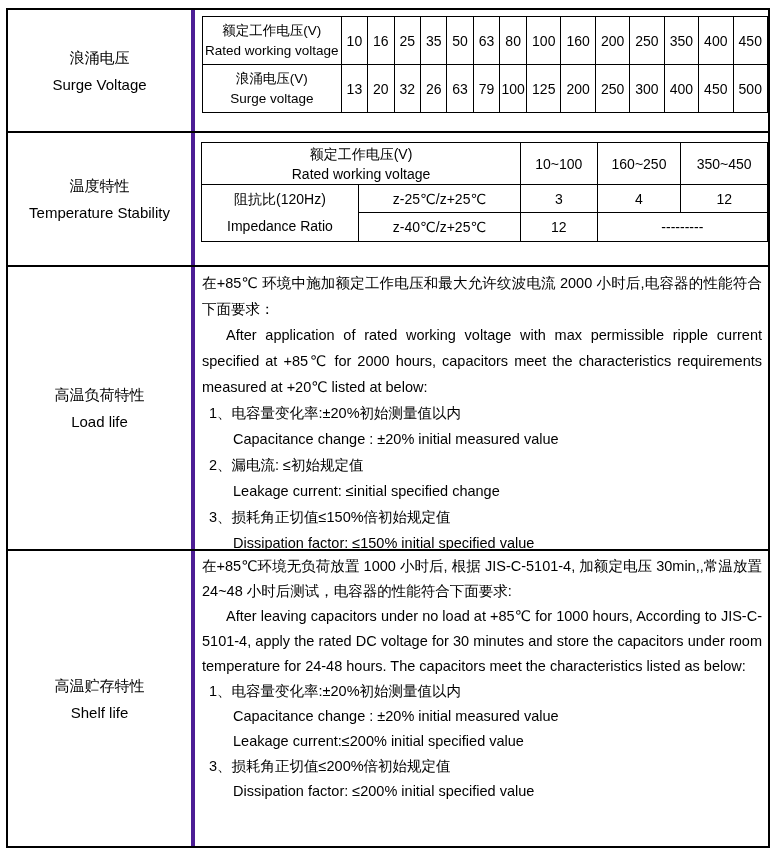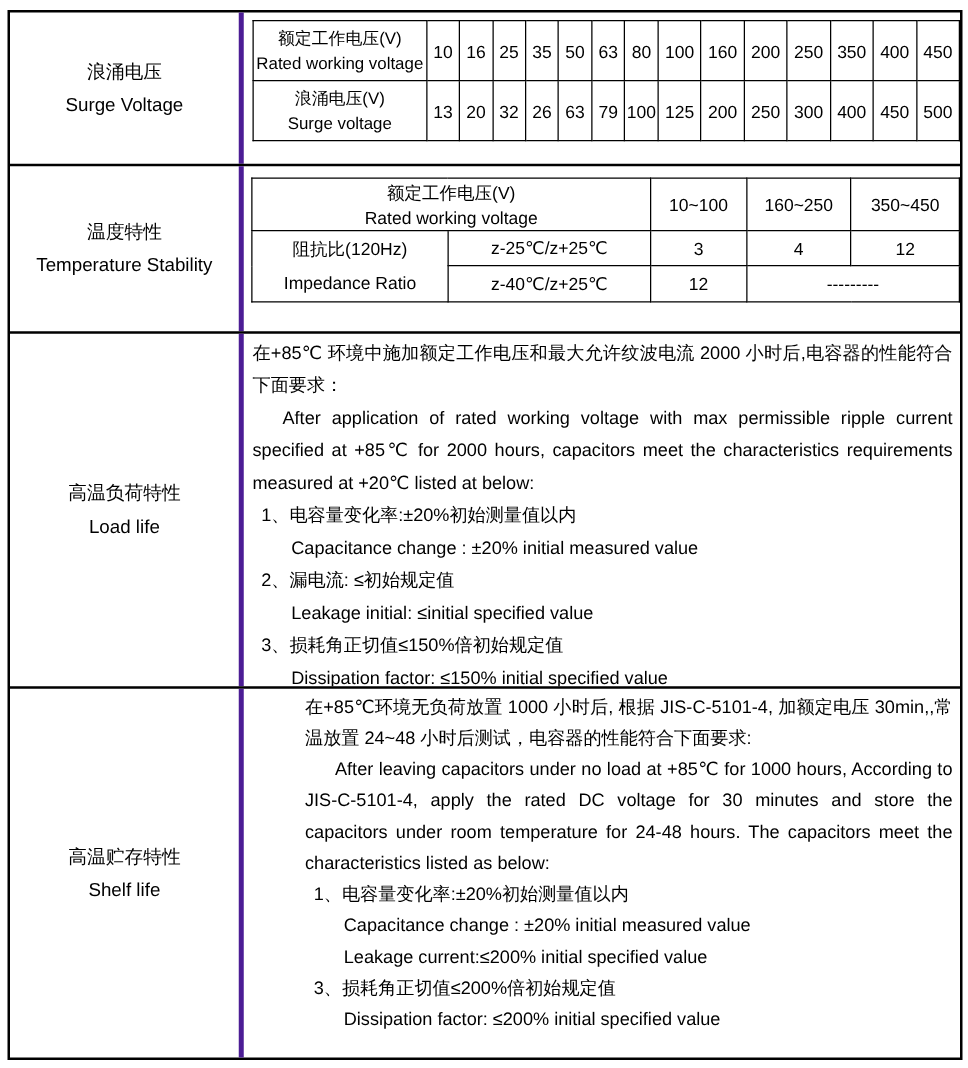--- a/index.html
+++ b/index.html
@@ -41,21 +41,21 @@
   .temp-table .r1{width:76px;}
   .temp-table .r2{width:83px;}
   .temp-table .r3{width:86px;text-align:center;}
   .temp-table .row2 td{height:27px;}
   .temp-table .row3 td{height:28px;}
   .temp-table .imp{font-size:14px;line-height:27px;}
   
   .text-block{padding:3px 6px 16px 7px;text-align:justify;}
   .text-block p{margin:0;font-size:14.5px;}
   .sec3 .text-block p{line-height:26px;}
-  .sec4 .text-block p{line-height:25px;margin-left:42px;}
+  .sec4 .text-block p{line-height:25px;}
   .para-en{text-indent:24px;}
   .para-item{padding-left:7px;text-align:left;}
   .para-sub{padding-left:31px;text-align:left;}
 </style>
 </head>
 <body>
 
 <div class="outer">
 
   <div class="section sec1">
@@ -152,21 +152,21 @@
     <div class="label-cell">
       <div>高温负荷特性</div>
       <div>Load life</div>
     </div>
     <div class="content-cell text-block">
       <p class="para-zh">在+85℃ 环境中施加额定工作电压和最大允许纹波电流 2000 小时后,电容器的性能符合下面要求：</p>
       <p class="para-en">After application of rated working voltage with max permissible ripple current specified at +85℃  for 2000 hours, capacitors meet the characteristics requirements measured at +20℃  listed at below:</p>
       <p class="para-item">1、电容量变化率:±20%初始测量值以内</p>
       <p class="para-sub">Capacitance change : ±20% initial measured value</p>
       <p class="para-item">2、漏电流: ≤初始规定值</p>
-      <p class="para-sub">Leakage initial: ≤initial specified value</p>
+      <p class="para-sub">Leakage current: ≤initial specified change</p>
       <p class="para-item">3、损耗角正切值≤150%倍初始规定值</p>
       <p class="para-sub">Dissipation factor: ≤150% initial specified value</p>
     </div>
   </div>
 
   <div class="section sec4">
     <div class="label-cell">
       <div>高温贮存特性</div>
       <div>Shelf life</div>
     </div>

